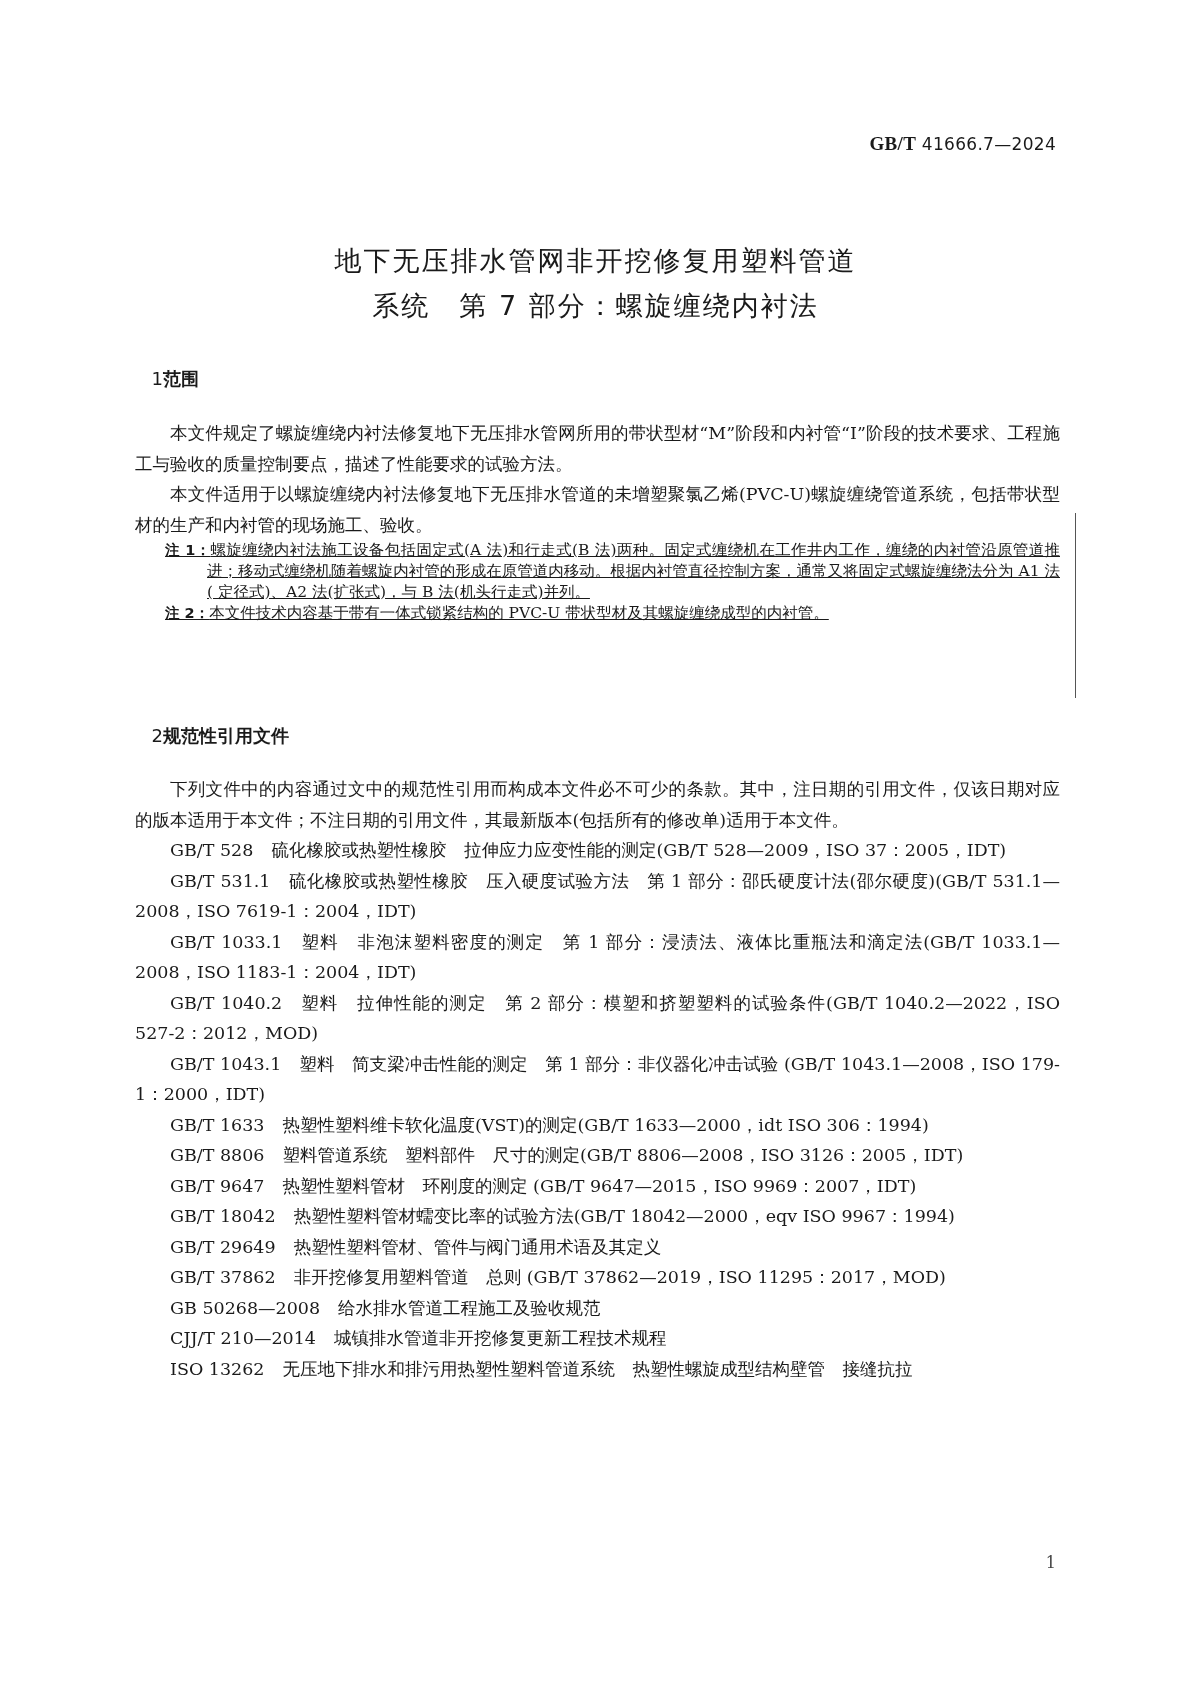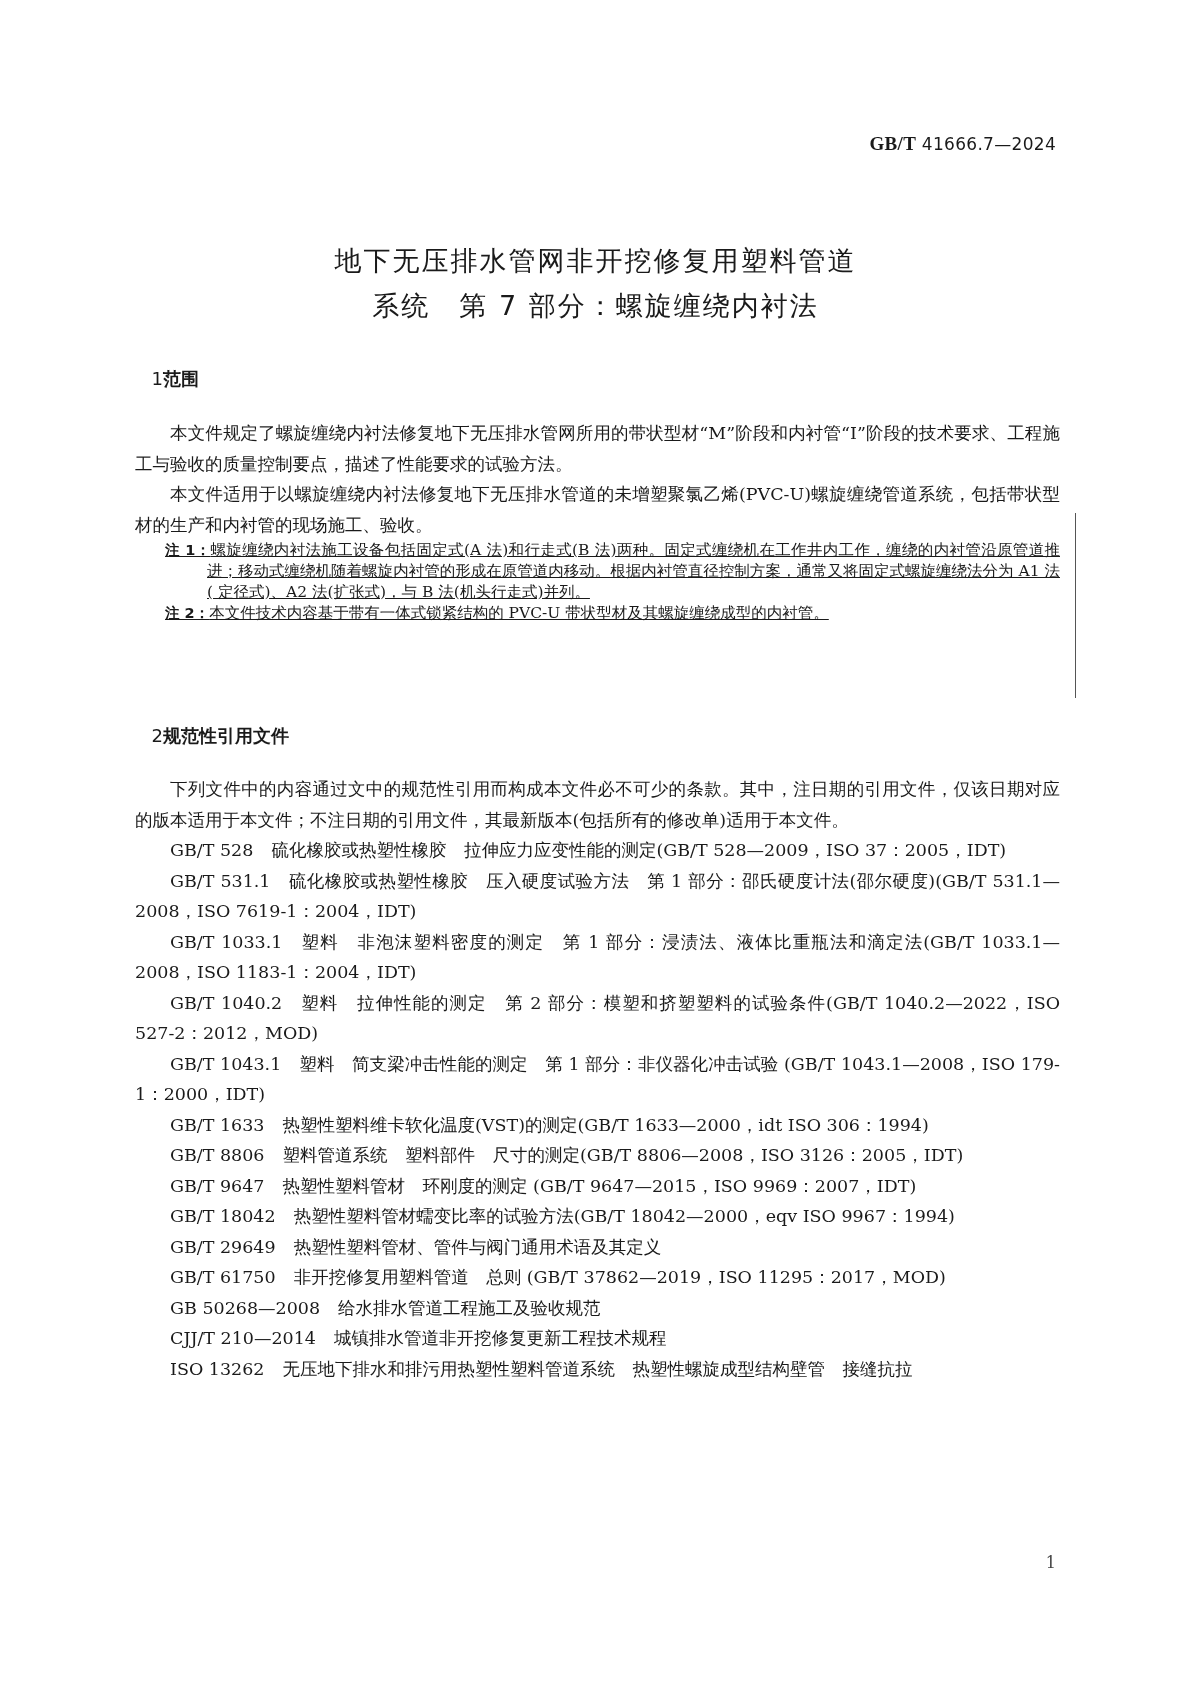--- a/index.html
+++ b/index.html
@@ -81,19 +81,19 @@
   <p class="ref"><span class="code">GB/T 528</span><span>硫化橡胶或热塑性橡胶　拉伸应力应变性能的测定(GB/T 528—2009，ISO 37：2005，IDT)</span></p>
   <p class="ref"><span class="code">GB/T 531.1</span><span>硫化橡胶或热塑性橡胶　压入硬度试验方法　第 1 部分：邵氏硬度计法(邵尔硬度)(GB/T 531.1—2008，ISO 7619-1：2004，IDT)</span></p>
   <p class="ref"><span class="code">GB/T 1033.1</span><span>塑料　非泡沫塑料密度的测定　第 1 部分：浸渍法、液体比重瓶法和滴定法(GB/T 1033.1—2008，ISO 1183-1：2004，IDT)</span></p>
   <p class="ref"><span class="code">GB/T 1040.2</span><span>塑料　拉伸性能的测定　第 2 部分：模塑和挤塑塑料的试验条件(GB/T 1040.2—2022，ISO 527-2：2012，MOD)</span></p>
   <p class="ref"><span class="code">GB/T 1043.1</span><span>塑料　简支梁冲击性能的测定　第 1 部分：非仪器化冲击试验 (GB/T 1043.1—2008，ISO 179-1：2000，IDT)</span></p>
   <p class="ref"><span class="code">GB/T 1633</span><span>热塑性塑料维卡软化温度(VST)的测定(GB/T 1633—2000，idt ISO 306：1994)</span></p>
   <p class="ref"><span class="code">GB/T 8806</span><span>塑料管道系统　塑料部件　尺寸的测定(GB/T 8806—2008，ISO 3126：2005，IDT)</span></p>
   <p class="ref"><span class="code">GB/T 9647</span><span>热塑性塑料管材　环刚度的测定 (GB/T 9647—2015，ISO 9969：2007，IDT)</span></p>
   <p class="ref"><span class="code">GB/T 18042</span><span>热塑性塑料管材蠕变比率的试验方法(GB/T 18042—2000，eqv ISO 9967：1994)</span></p>
   <p class="ref"><span class="code">GB/T 29649</span><span>热塑性塑料管材、管件与阀门通用术语及其定义</span></p>
-  <p class="ref"><span class="code">GB/T 61750</span><span>非开挖修复用塑料管道　总则 (GB/T 37862—2019，ISO 11295：2017，MOD)</span></p>
+  <p class="ref"><span class="code">GB/T 37862</span><span>非开挖修复用塑料管道　总则 (GB/T 37862—2019，ISO 11295：2017，MOD)</span></p>
   <p class="ref"><span class="code">GB 50268—2008</span><span>给水排水管道工程施工及验收规范</span></p>
   <p class="ref"><span class="code">CJJ/T 210—2014</span><span>城镇排水管道非开挖修复更新工程技术规程</span></p>
   <p class="ref"><span class="code">ISO 13262</span><span>无压地下排水和排污用热塑性塑料管道系统　热塑性螺旋成型结构壁管　接缝抗拉</span></p>
 </div>
 
 <div class="page-number">1</div>
 
 </body></html>

